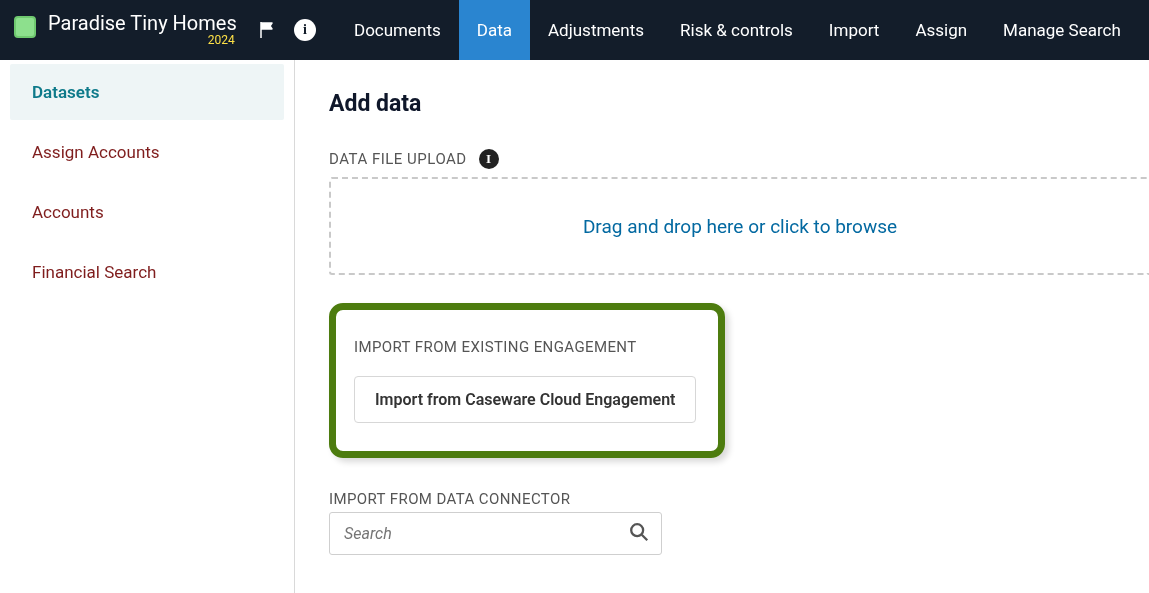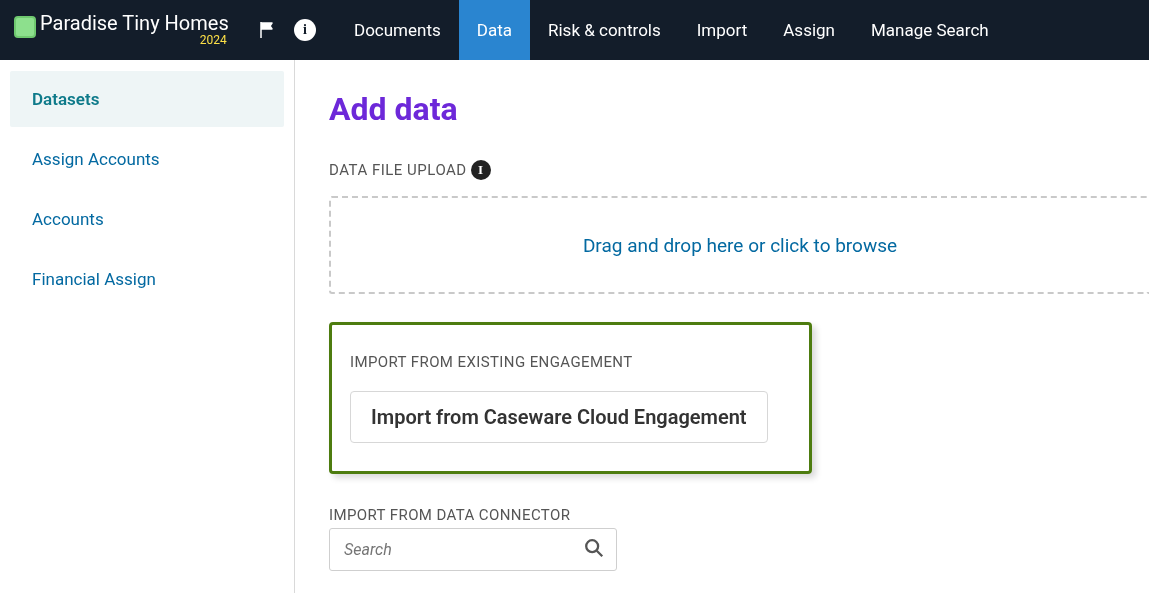--- a/index.html
+++ b/index.html
@@ -14,21 +14,21 @@
       background: #131d2a;
       height: 60px;
       display: flex;
       align-items: center;
       color: #fff;
     }
     .brand {
       display: flex;
       align-items: flex-start;
       padding: 0 14px;
-      gap: 4px;
+      gap: 12px;
       min-width: 258px;
     }
     .brand-icon {
       width: 22px;
       height: 22px;
       background: #8de08d;
       border-radius: 4px;
       border: 2px solid #6fc96f;
       margin-top: 4px;
     }
@@ -49,55 +49,55 @@
     .nav { display: flex; height: 100%; }
     .nav-item {
       display: flex; align-items: center; padding: 12px 18px;
       font-size: 17px; color: #fff; cursor: pointer;
     }
     .nav-item.active { background: #2a85d0; }
     .layout { display: flex; height: calc(100% - 60px); }
     .sidebar {
       width: 295px;
       border-right: 1px solid #d9d9d9;
-      padding-top: 11px;
+      padding-top: 4px;
     }
     .side-item {
       padding: 18px 22px;
       font-size: 17px;
-      color: #0369a1;
+      color: #7f1d1d;
       cursor: pointer;
       margin: 0 10px 4px 10px;
       border-radius: 2px;
     }
     .side-item.active {
       background: #eef5f6;
       color: #0e7a8a;
       font-weight: 600;
     }
     .main {
       padding: 30px 0 0 34px;
       flex: 1;
       position: relative;
     }
     .page-title {
-      font-size: 32px;
+      font-size: 23px;
       font-weight: 700;
-      color: #6d28d9;
+      color: #0f172a;
       margin-bottom: 32px;
     }
     .section-label {
       font-size: 15px;
       letter-spacing: 0.5px;
       color: #555;
       text-transform: uppercase;
       display: flex;
       align-items: center;
-      gap: 4px;
-      margin-bottom: 16px;
+      gap: 12px;
+      margin-bottom: 8px;
     }
     .info-dark {
       width: 20px; height: 20px; border-radius: 50%; background: #222; color: #fff;
       display: flex; align-items: center; justify-content: center; font-weight: 700; font-size: 13px;
       font-family: Georgia, serif;
     }
     .dropzone {
       border: 2px dashed #c9c9c9;
       border-radius: 3px;
       height: 98px;
@@ -106,55 +106,55 @@
       justify-content: center;
       color: #0369a1;
       font-size: 19px;
       margin-bottom: 28px;
       border-right: none;
       border-top-right-radius: 0;
       border-bottom-right-radius: 0;
       width: 820px; 
     }
     .import-box {
-      border: 3px solid #4d7c0f;
-      border-radius: 4px;
+      border: 7px solid #4d7c0f;
+      border-radius: 14px;
       padding: 28px 20px 28px 18px;
-      width: 483px;
+      width: 396px;
       box-shadow: 4px 4px 6px rgba(0,0,0,0.15);
       margin-bottom: 32px;
     }
     .import-label {
       font-size: 15px;
       letter-spacing: 0.4px;
       color: #555;
       text-transform: uppercase;
       margin-bottom: 20px;
     }
     .import-btn {
       border: 1px solid #d7d7d7;
       background: #fff;
       border-radius: 4px;
       padding: 13px 20px;
-      font-size: 20px;
+      font-size: 16px;
       font-weight: 600;
       color: #333;
       cursor: pointer;
       font-family: inherit;
     }
     .connector-label {
       font-size: 15px;
       letter-spacing: 0.4px;
       color: #555;
       text-transform: uppercase;
       margin-bottom: 4px;
     }
     .search-wrap {
       position: relative;
-      width: 288px;
+      width: 333px;
     }
     .search-input {
       width: 100%;
       border: 1px solid #cfcfcf;
       border-radius: 3px;
       padding: 11px 44px 11px 14px;
       font-size: 16px;
       font-style: italic;
       color: #888;
       font-family: inherit;
@@ -180,33 +180,34 @@
     <span class="flag-icon">
       <svg width="20" height="20" viewBox="0 0 20 20">
           <path d="M3 2 v16 M3 3 h11 l-2 3 l2 3 H3" fill="#fff" stroke="#fff" stroke-width="1.5" stroke-linejoin="round"></path>
         </svg>
     </span>
     <span class="info-circle">i</span>
   </div>
   <div class="nav">
     <div class="nav-item">Documents</div>
     <div class="nav-item active">Data</div>
+    <div class="nav-item">Adjustments</div>
     <div class="nav-item">Risk &amp; controls</div>
     <div class="nav-item">Import</div>
     <div class="nav-item">Assign</div>
     <div class="nav-item">Manage Search</div>
   </div>
 </div>
 
 <div class="layout">
   <div class="sidebar">
     <div class="side-item active">Datasets</div>
     <div class="side-item">Assign Accounts</div>
     <div class="side-item">Accounts</div>
-    <div class="side-item">Financial Assign</div>
+    <div class="side-item">Financial Search</div>
   </div>
 
   <div class="main">
     <h1 class="page-title">Add data</h1>
 
     <div class="section-label">
       <span>DATA FILE UPLOAD</span>
       <span class="info-dark">i</span>
     </div>
     <div class="dropzone">

